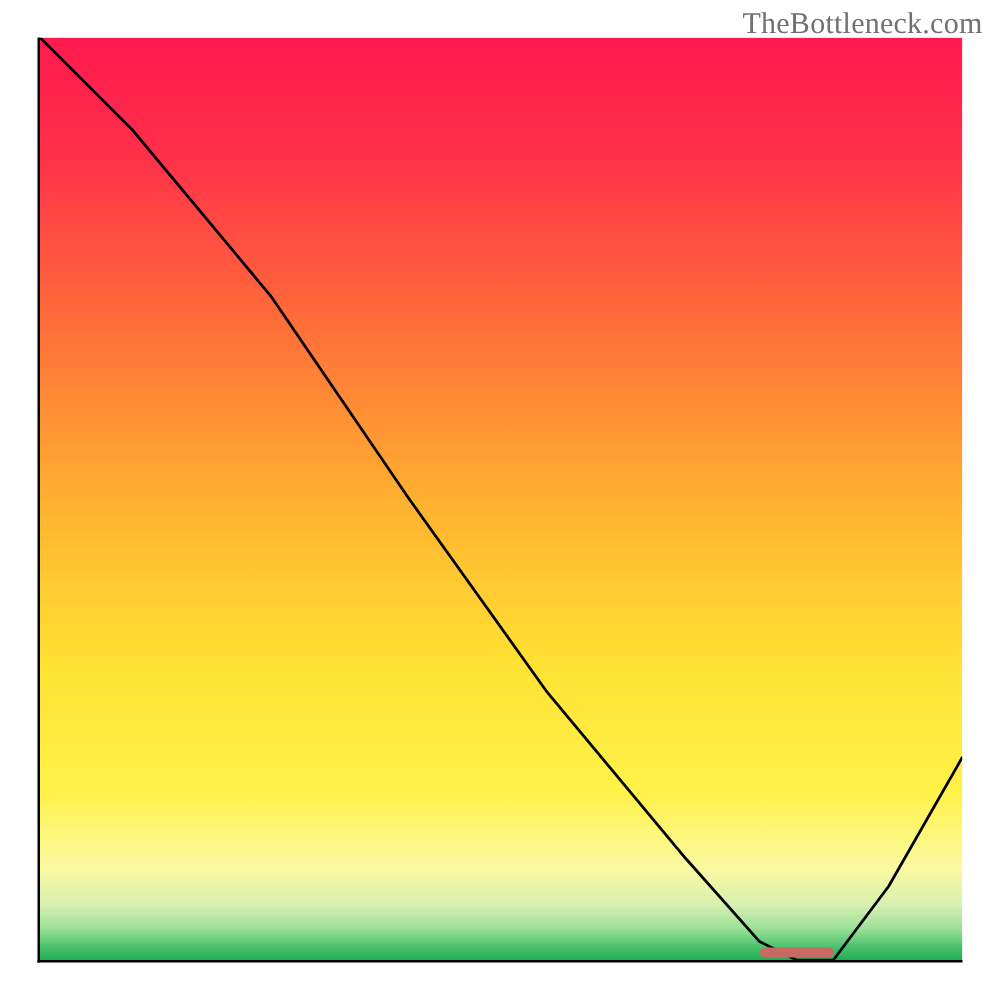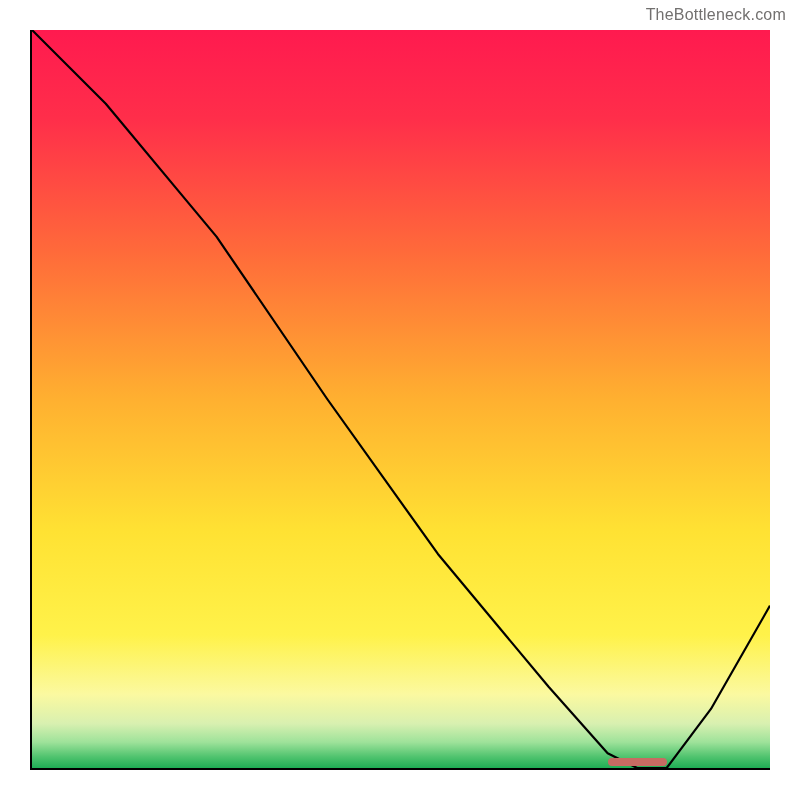--- a/index.html
+++ b/index.html
@@ -8,23 +8,23 @@
     width: 800px;
     height: 800px;
     font-family: Arial, Helvetica, sans-serif;
     background: #ffffff;
     position: relative;
   }
   .watermark {
     position: absolute;
     top: 6px;
     right: 14px;
-    font-size: 16px;
+    font-size: 24px;
     color: #72706f;
-    font-family: Liberation Sans, sans-serif;
+    font-family: Liberation Serif, serif;
     letter-spacing: 0.2px;
   }
   .plot-frame {
     position: absolute;
     left: 30px;
     top: 30px;
     width: 740px;
     height: 740px;
     border-left: 2px solid #000;
     border-bottom: 2px solid #000;

